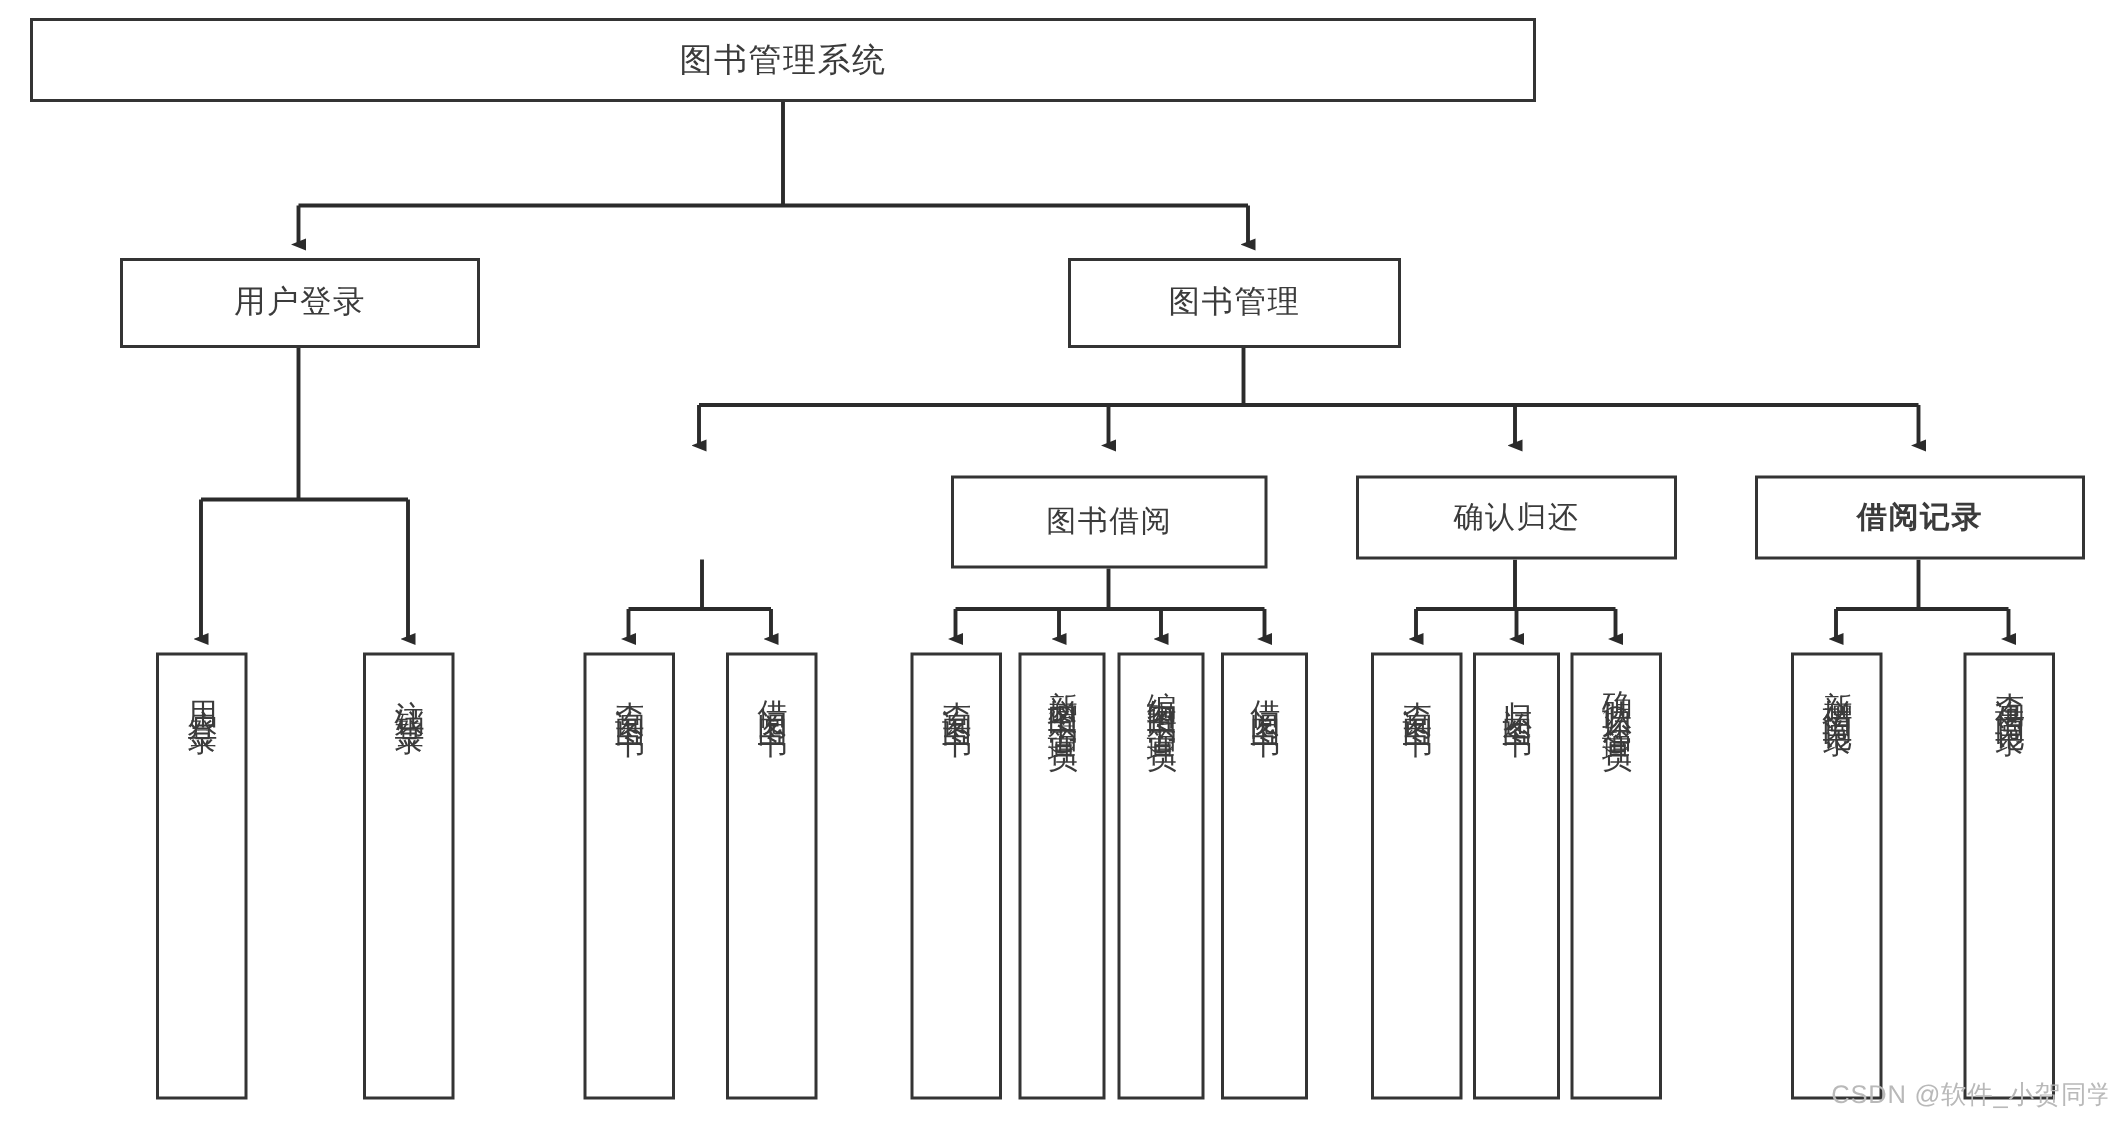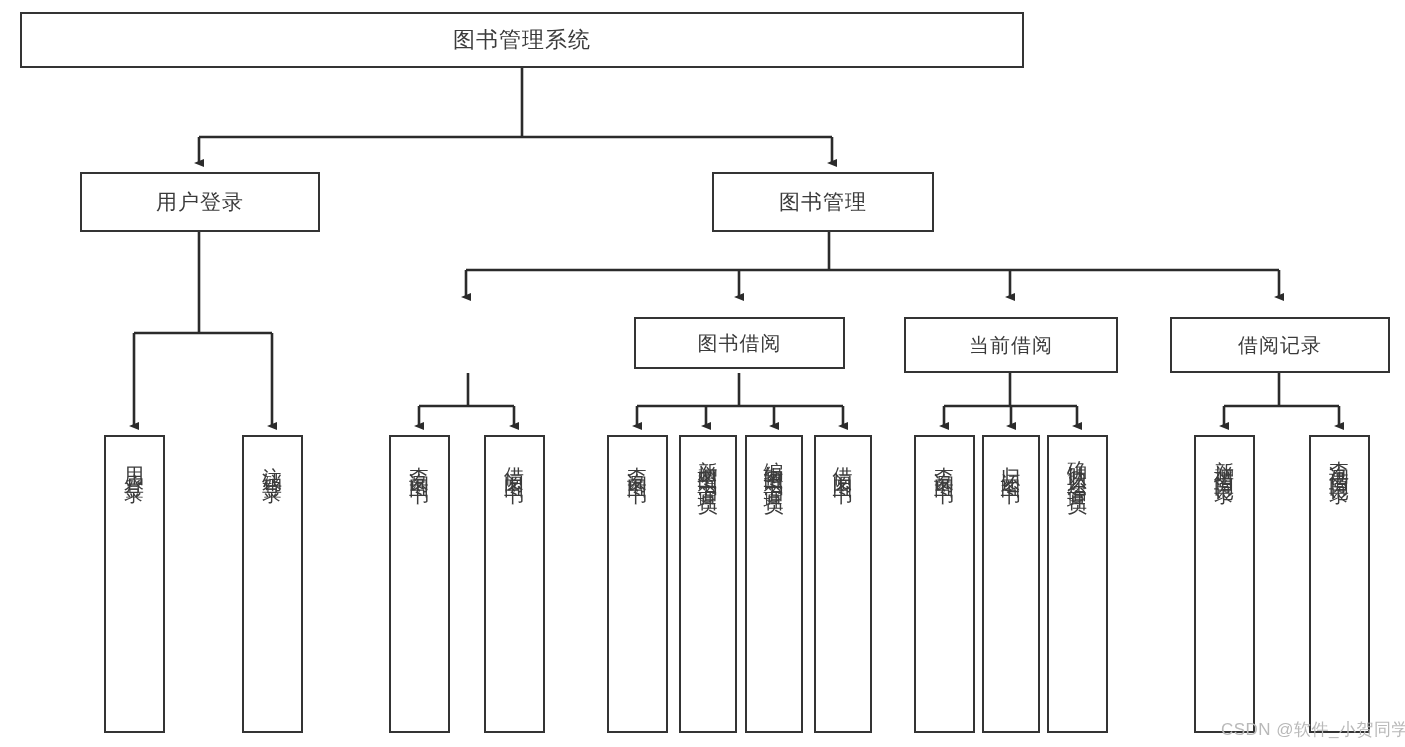--- a/index.html
+++ b/index.html
@@ -136,27 +136,27 @@
     <span class="label">图书管理系统</span>
   </div>
 
   <div class="node lvl1" style="left:80px; top:172px; width:240px; height:60px;">
     <span class="label">用户登录</span>
   </div>
   <div class="node lvl1" style="left:712px; top:172px; width:222px; height:60px;">
     <span class="label">图书管理</span>
   </div>
 
-  <div class="node lvl2" style="left:634px; top:317px; width:211px; height:52px;">
+  <div class="node lvl2" style="left:634px; top:317px; width:211px; height:62px;">
     <span class="label">图书借阅</span>
   </div>
   <div class="node lvl2" style="left:904px; top:317px; width:214px; height:56px;">
-    <span class="label">当前借阅</span>
-  </div>
-  <div class="node lvl2" style="left:1170px; top:317px; width:220px; height:56px;">
+    <span class="label">确认归还</span>
+  </div>
+  <div class="node lvl2" style="left:1170px; top:317px; width:220px; height:56px;font-weight:bold;">
     <span class="label">借阅记录</span>
   </div>
 
   <div class="node leaf" style="left:104px; top:435px; width:61px; height:298px;">
     <span class="label">用户登录</span>
   </div>
   <div class="node leaf" style="left:242px; top:435px; width:61px; height:298px;">
     <span class="label">注销登录</span>
   </div>
 

